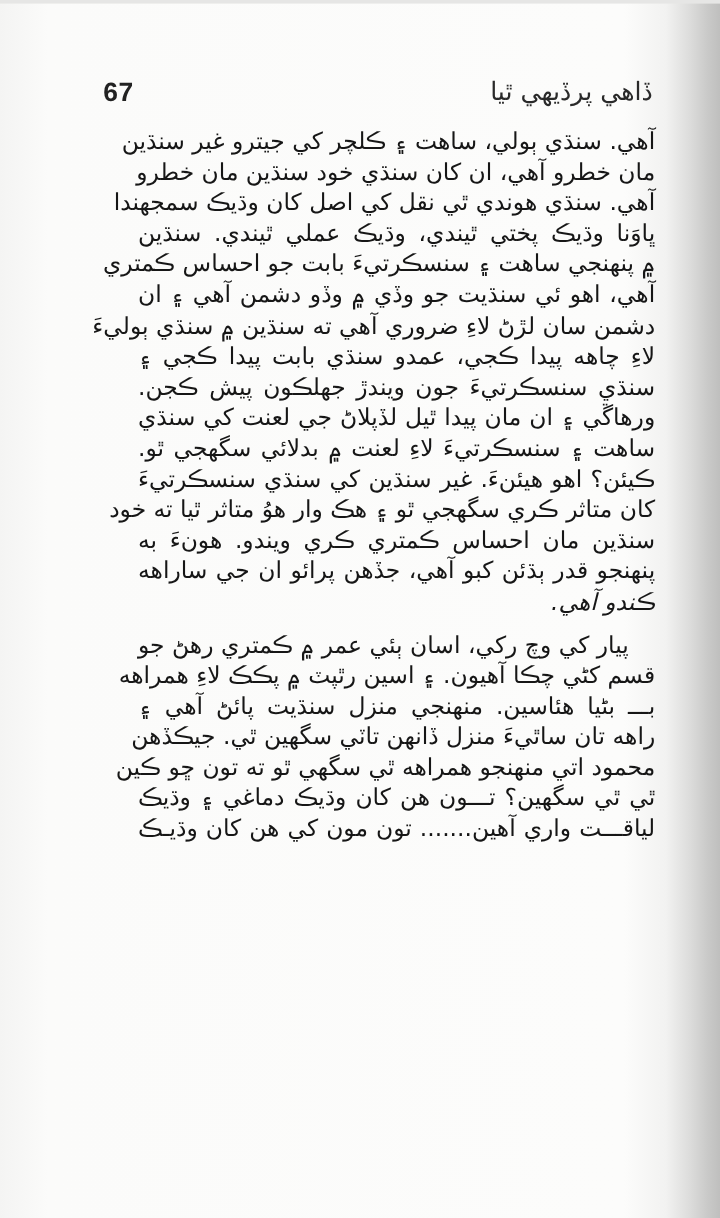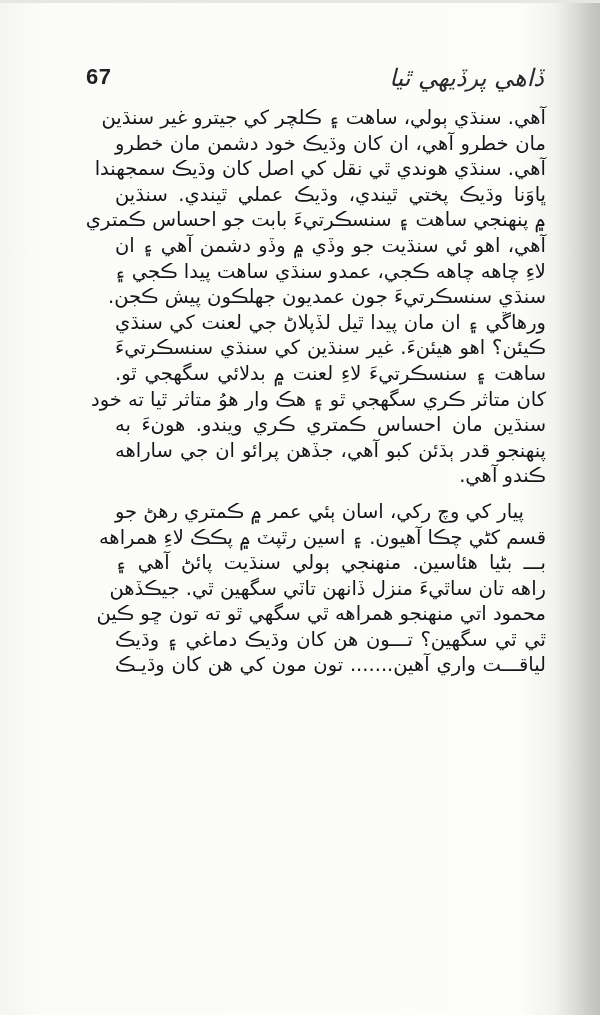--- a/index.html
+++ b/index.html
@@ -39,24 +39,23 @@
     color: #222;
     letter-spacing: 0.5px;
     text-align: right;
   }
   .running-header {
     position: absolute;
     right: 56px;
     top: 64px;
     direction: rtl;
     font-family: "DejaVu Sans", sans-serif;
-    font-size: 24px;
+    font-size: 21px;
     color: #2a2a2a;
     white-space: nowrap;
-    font-style: italic;
   }
   .body-text {
     position: absolute;
     left: 84px;
     top: 105px;
     width: 462px;
     direction: rtl;
     font-family: "DejaVu Sans", sans-serif;
     font-size: 19.5px;
     line-height: 25.6px;
@@ -65,61 +64,63 @@
     display: block;
     white-space: nowrap;
     text-align: justify;
     text-align-last: justify;
     height: 25.6px;
     overflow: visible;
     margin-left: 31px;
   }
   .line.last {
     text-align-last: right;
+    font-style: italic;
   }
   .para-gap {
     height: 10px;
   }
   .indent {
     padding-right: 22px;
   }
 </style>
 </head>
 <body>
 
 <div class="page">
   <div class="top-strip"></div>
 
   <div class="page-number">67</div>
   <div class="running-header">ڏاهي پرڏيهي ٿيا</div>
 
   <div class="body-text">
     <div>
       <span class="line">آهي. سنڌي ٻولي، ساهت ۽ ڪلچر کي جيترو غير سنڌين</span>
-      <span class="line">مان خطرو آهي، ان کان وڌيڪ خود دشمن مان خطرو</span>
+      <span class="line">مان خطرو آهي، ان کان سنڌي خود سنڌين مان خطرو</span>
       <span class="line">آهي. سنڌي هوندي ٿي نقل کي اصل کان وڌيڪ سمجهندا</span>
       <span class="line">ڀاوَنا وڌيڪ پختي ٿيندي، وڌيڪ عملي ٿيندي. سنڌين</span>
       <span class="line">۾ پنهنجي ساهت ۽ سنسڪرتيءَ بابت جو احساس ڪمتري</span>
       <span class="line">آهي، اهو ئي سنڌيت جو وڏي ۾ وڏو دشمن آهي ۽ ان</span>
-      <span class="line">لاءِ چاهه چاهه ڪجي، عمدو سنڌي ساهت پيدا ڪجي ۽</span>
-      <span class="line">سنڌي سنسڪرتيءَ جون عمديون جهلڪون پيش ڪجن.</span>
+      <span class="line">دشمن سان لڙڻ لاءِ ضروري آهي ته سنڌين ۾ سنڌي ٻوليءَ</span>
+      <span class="line">لاءِ چاهه پيدا ڪجي، عمدو سنڌي بابت پيدا ڪجي ۽</span>
+      <span class="line">سنڌي سنسڪرتيءَ جون ويندڙ جهلڪون پيش ڪجن.</span>
       <span class="line">ورهاڱي ۽ ان مان پيدا ٿيل لڏپلاڻ جي لعنت کي سنڌي</span>
+      <span class="line">ساهت ۽ سنسڪرتيءَ لاءِ لعنت ۾ بدلائي سگهجي ٿو.</span>
       <span class="line">ڪيئن؟ اهو هيئنءَ. غير سنڌين کي سنڌي سنسڪرتيءَ</span>
-      <span class="line">ساهت ۽ سنسڪرتيءَ لاءِ لعنت ۾ بدلائي سگهجي ٿو.</span>
       <span class="line">کان متاثر ڪري سگهجي ٿو ۽ هڪ وار هوُ متاثر ٿيا ته خود</span>
       <span class="line">سنڌين مان احساس ڪمتري ڪري ويندو. هونءَ به</span>
       <span class="line">پنهنجو قدر ٻڌئن کبو آهي، جڏهن پرائو ان جي ساراهه</span>
       <span class="line last">ڪندو آهي.</span>
     </div>
 
     <div class="para-gap"></div>
 
     <div>
       <span class="line indent">پيار کي وچ رکي، اسان ٻئي عمر ۾ ڪمتري رهڻ جو</span>
       <span class="line">قسم کڻي چڪا آهيون. ۽ اسين رٿپٽ ۾ پڪڪ لاءِ همراهه</span>
-      <span class="line">بـــ بڻيا هئاسين. منهنجي ٻولي سنڌيت پائڻ آهي ۽</span>
+      <span class="line">بـــ بڻيا هئاسين. منهنجي منزل سنڌيت پائڻ آهي ۽</span>
       <span class="line">راهه تان ساٿيءَ منزل ڏانهن تاٽي سگهين ٿي. جيڪڏهن</span>
       <span class="line">محمود اتي منهنجو همراهه ٿي سگهي ٿو ته تون ڇو ڪين</span>
       <span class="line">ٿي ٿي سگهين؟ تـــون هن کان وڌيڪ دماغي ۽ وڌيڪ</span>
       <span class="line">لياقـــت واري آهين....... تون مون کي هن کان وڌيـڪ</span>
     </div>
   </div>
 </div>
 
 </body></html>

